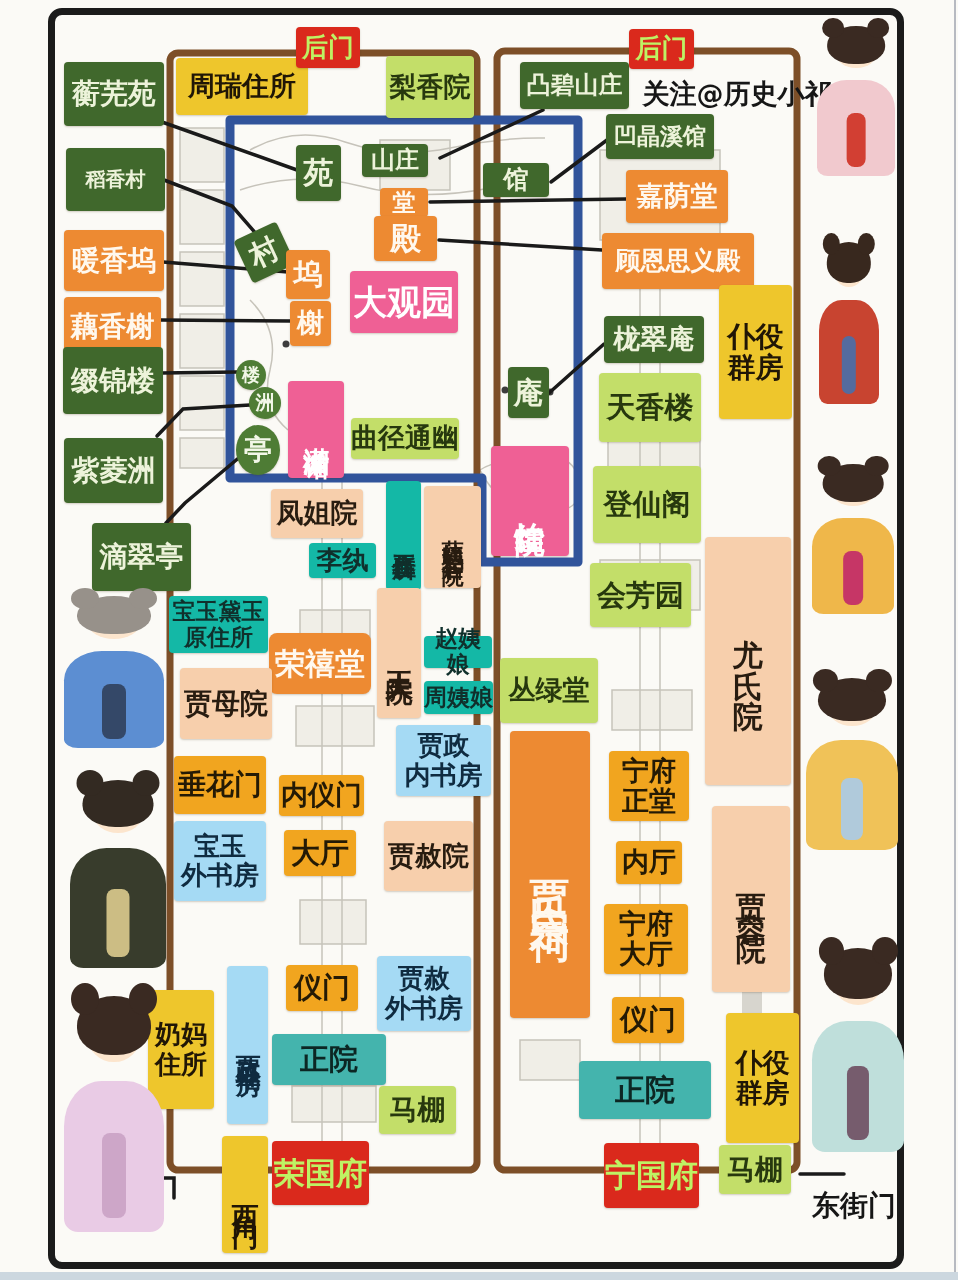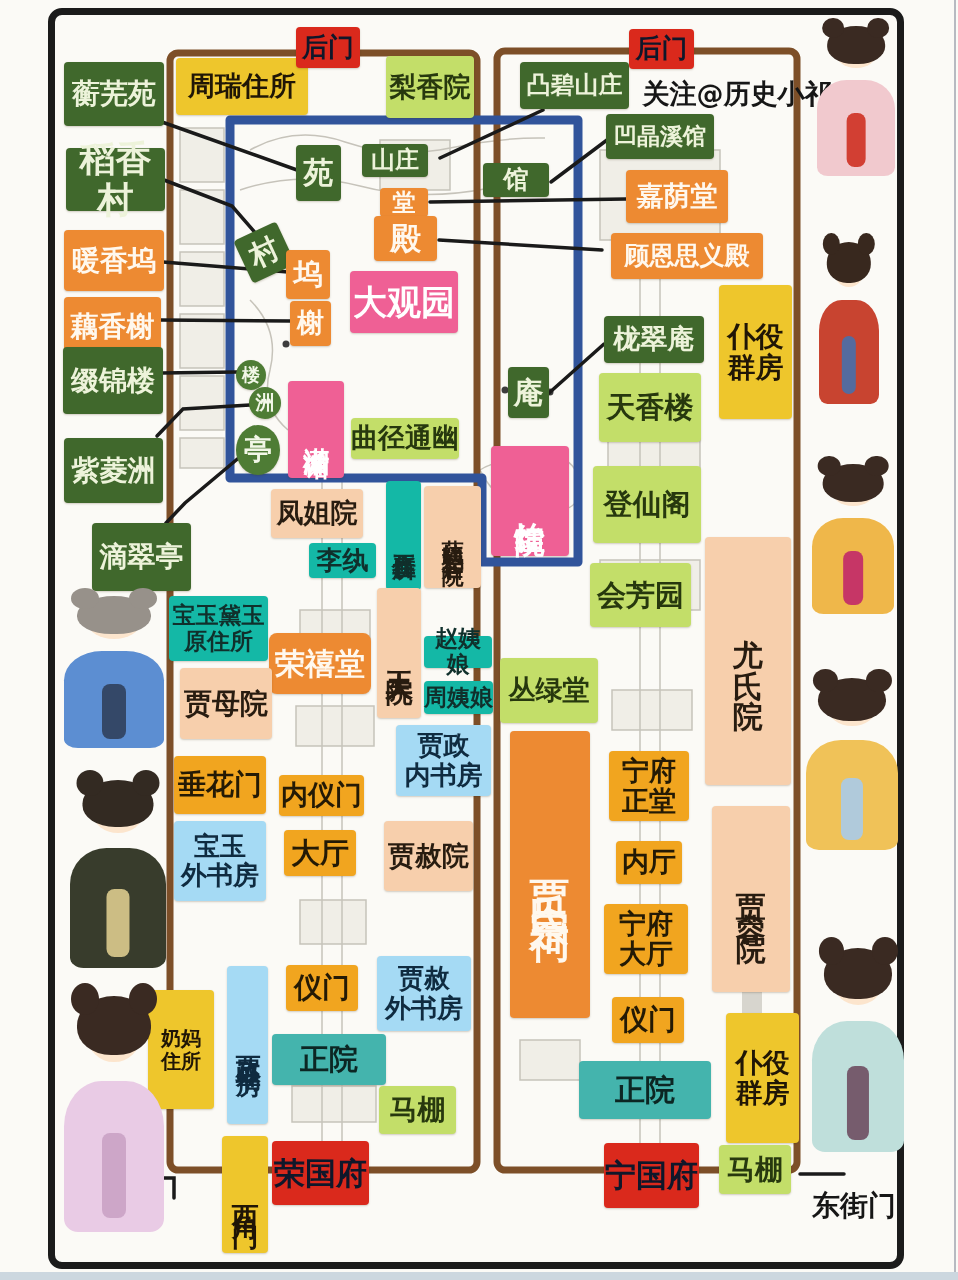--- a/index.html
+++ b/index.html
@@ -15,21 +15,21 @@
        z-index:5;box-shadow:0 1px 2px rgba(60,40,10,.22);
        font-family:"DejaVu Sans",sans-serif;}
   .lbl span{white-space:pre-line;line-height:1.12;display:block;}
   .o-v span{writing-mode:vertical-rl;text-orientation:upright;white-space:normal;line-height:1.05;}
   .o-v2 span{writing-mode:vertical-lr;text-orientation:upright;white-space:normal;line-height:1.02;}
   .s-darkgreen{background:#40682c;color:#edf3da;}
   .s-orange{background:#ed8a32;color:#fff8ee;}
   .s-pink{background:#ef6095;color:#ffffff;}
   .s-lightgreen{background:#c3de69;color:#27380e;text-align:center;}
   .s-yellow{background:#eec62c;color:#201606;}
-  .s-red{background:#da291c;color:#0f172a;}
+  .s-red{background:#da291c;color:#bef264;}
   .s-peach{background:#f7cfac;color:#281c10;}
   .s-cyan{background:#14b8a6;color:#10302c;}
   .s-teal{background:#44b4ad;color:#0c2623;}
   .s-lightblue{background:#a5daf4;color:#0f2b40;}
   .s-amber{background:#f1a51f;color:#241a05;}
   .s-plain{background:transparent;color:#161616;box-shadow:none;}
   .s-circlegreen{background:#4e7c35;color:#f2f7e8;border-radius:50%;}
   .doll{position:absolute;z-index:6;}
   .doll .hair{position:absolute;top:0;left:50%;transform:translateX(-50%);
         width:74%;height:25%;background:var(--hair);border-radius:50% 50% 46% 46%;}
@@ -137,24 +137,24 @@
       </div>
       <div class="lbl s-red" style="left: 629px; top: 29px; width: 65px; height: 40px; font-size: 26px;">
         <span>后门</span>
       </div>
       <div class="lbl s-darkgreen" style="left: 606px; top: 114px; width: 108px; height: 45px; font-size: 23px;">
         <span>凹晶溪馆</span>
       </div>
       <div class="lbl s-orange" style="left: 626px; top: 170px; width: 102px; height: 53px; font-size: 27px;">
         <span>嘉荫堂</span>
       </div>
-      <div class="lbl s-orange" style="left: 602px; top: 233px; width: 152px; height: 46px; font-size: 25px; margin-left: 9px;">
+      <div class="lbl s-orange" style="left: 602px; top: 233px; width: 152px; height: 56px; font-size: 25px;">
         <span>顾恩思义殿</span>
       </div>
-      <div class="lbl s-darkgreen" style="left: 66px; top: 148px; width: 99px; height: 63px; font-size: 36px;">
+      <div class="lbl s-darkgreen" style="left: 66px; top: 148px; width: 99px; height: 63px; font-size: 20px;">
         <span>稻香村</span>
       </div>
       <div class="lbl s-orange" style="left: 64px; top: 230px; width: 100px; height: 61px; font-size: 28px;">
         <span>暖香坞</span>
       </div>
       <div class="lbl s-orange" style="left: 64px; top: 297px; width: 97px; height: 59px; font-size: 28px;">
         <span>藕香榭</span>
       </div>
       <div class="lbl s-darkgreen" style="left: 63px; top: 347px; width: 100px; height: 67px; font-size: 28px;">
         <span>缀锦楼</span>
@@ -237,21 +237,21 @@
       </div>
       <div class="lbl s-cyan o-v" style="left: 386px; top: 481px; width: 35px; height: 109px; font-size: 24px;">
         <span>三春住所</span>
       </div>
       <div class="lbl s-peach o-v2" style="left: 424px; top: 486px; width: 57px; height: 102px; font-size: 22px;">
         <span style="letter-spacing: 5px;">薛姨妈客居院</span>
       </div>
       <div class="lbl s-peach o-v" style="left: 377px; top: 588px; width: 44px; height: 130px; font-size: 27px;">
         <span style="letter-spacing: 2px;">王夫人院</span>
       </div>
-      <div class="lbl s-cyan" style="left: 169px; top: 596px; width: 99px; height: 65px; font-size: 23px;">
+      <div class="lbl s-cyan" style="left: 169px; top: 596px; width: 99px; height: 57px; font-size: 23px;">
         <span>宝玉黛玉
 原住所</span>
       </div>
       <div class="lbl s-orange" style="left: 269px; top: 633px; width: 102px; height: 61px; font-size: 30px; border-radius: 8px;">
         <span>荣禧堂</span>
       </div>
       <div class="lbl s-cyan" style="left: 424px; top: 636px; width: 68px; height: 32px; font-size: 23px;">
         <span>赵姨娘</span>
       </div>
       <div class="lbl s-cyan" style="left: 424px; top: 681px; width: 69px; height: 33px; font-size: 23px;">
@@ -296,21 +296,21 @@
       <div class="lbl s-amber" style="left: 616px; top: 841px; width: 66px; height: 43px; font-size: 27px;">
         <span>内厅</span>
       </div>
       <div class="lbl s-amber" style="left: 604px; top: 904px; width: 84px; height: 70px; font-size: 27px;">
         <span>宁府
 大厅</span>
       </div>
       <div class="lbl s-peach o-v" style="left: 712px; top: 806px; width: 78px; height: 186px; font-size: 30px;">
         <span style="letter-spacing: 20px;">贾蓉院</span>
       </div>
-      <div class="lbl s-yellow" style="left: 148px; top: 990px; width: 66px; height: 119px; font-size: 20px;">
+      <div class="lbl s-yellow" style="left: 148px; top: 990px; width: 66px; height: 119px; font-size: 26px;">
         <span>奶妈
 住所</span>
       </div>
       <div class="lbl s-lightblue o-v" style="left: 227px; top: 966px; width: 41px; height: 158px; font-size: 25px;">
         <span style="letter-spacing: 4px;">贾政外书房</span>
       </div>
       <div class="lbl s-amber" style="left: 286px; top: 965px; width: 72px; height: 46px; font-size: 28px;">
         <span>仪门</span>
       </div>
       <div class="lbl s-teal" style="left: 272px; top: 1034px; width: 114px; height: 51px; font-size: 29px;">

